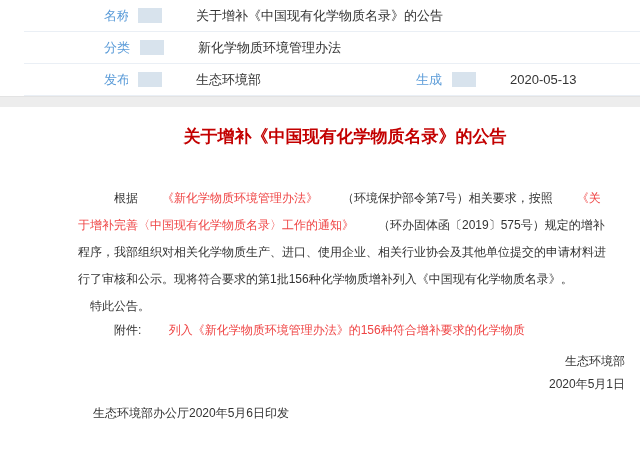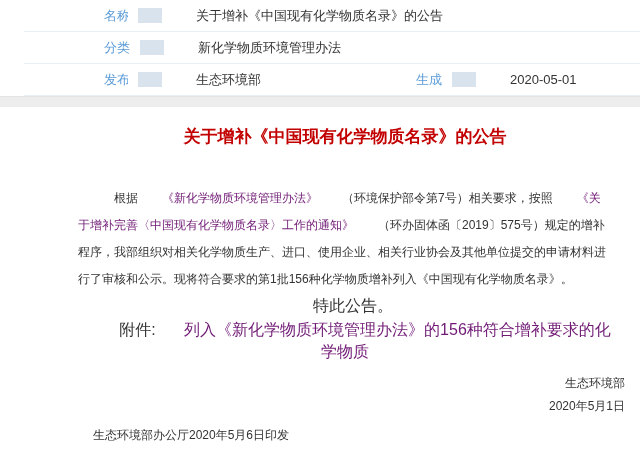--- a/index.html
+++ b/index.html
@@ -39,25 +39,24 @@
     color: #c30000; font-size: 17px; font-weight: bold;
     text-align: center; line-height: 22px;
   }
   .para {
     margin: 37px 28px 0 30px;
     font-size: 12px; line-height: 27px;
     text-indent: 1em;
   }
   .line {
     margin: 2px 28px 0 30px;
-    font-size: 16px; line-height: 22px;
+    font-size: 12px; line-height: 22px;
     text-indent: 1em;
-    text-align: center;
   }
-  a.doc-link { color: #701a75; text-decoration: none; cursor: pointer; }
+  a.doc-link { color: #ef4444; text-decoration: none; cursor: pointer; }
   .sign-block { margin: 9px 15px 0 0; text-align: right; font-size: 12px; line-height: 23px; }
   .printed-note { margin: 7px 0 0 45px; font-size: 12px; line-height: 20px; }
 </style>
 </head>
 <body>
 
 <div class="meta-table">
   <div class="meta-row">
     <div class="meta-cell">
       <span class="meta-label">名称</span>
@@ -74,21 +73,21 @@
   </div>
   <div class="meta-row">
     <div class="meta-cell left">
       <span class="meta-label">发布机关</span>
       <span class="meta-sep"></span>
       <span class="meta-value">生态环境部</span>
     </div>
     <div class="meta-cell right">
       <span class="meta-label">生成日期</span>
       <span class="meta-sep"></span>
-      <span class="meta-value">2020-05-01</span>
+      <span class="meta-value">2020-05-13</span>
     </div>
   </div>
 </div>
 
 <div class="band"></div>
 
 <div>
   <h1 class="doc-title">关于增补《中国现有化学物质名录》的公告</h1>
 
   <p class="para"><span>根据</span><a class="doc-link">《新化学物质环境管理办法》</a><span>（环境保护部令第7号）相关要求，按照</span><a class="doc-link">《关于增补完善〈中国现有化学物质名录〉工作的通知》</a><span>（环办固体函〔2019〕575号）规定的增补程序，我部组织对相关化学物质生产、进口、使用企业、相关行业协会及其他单位提交的申请材料进行了审核和公示。现将符合要求的第1批156种化学物质增补列入《中国现有化学物质名录》。</span></p>

